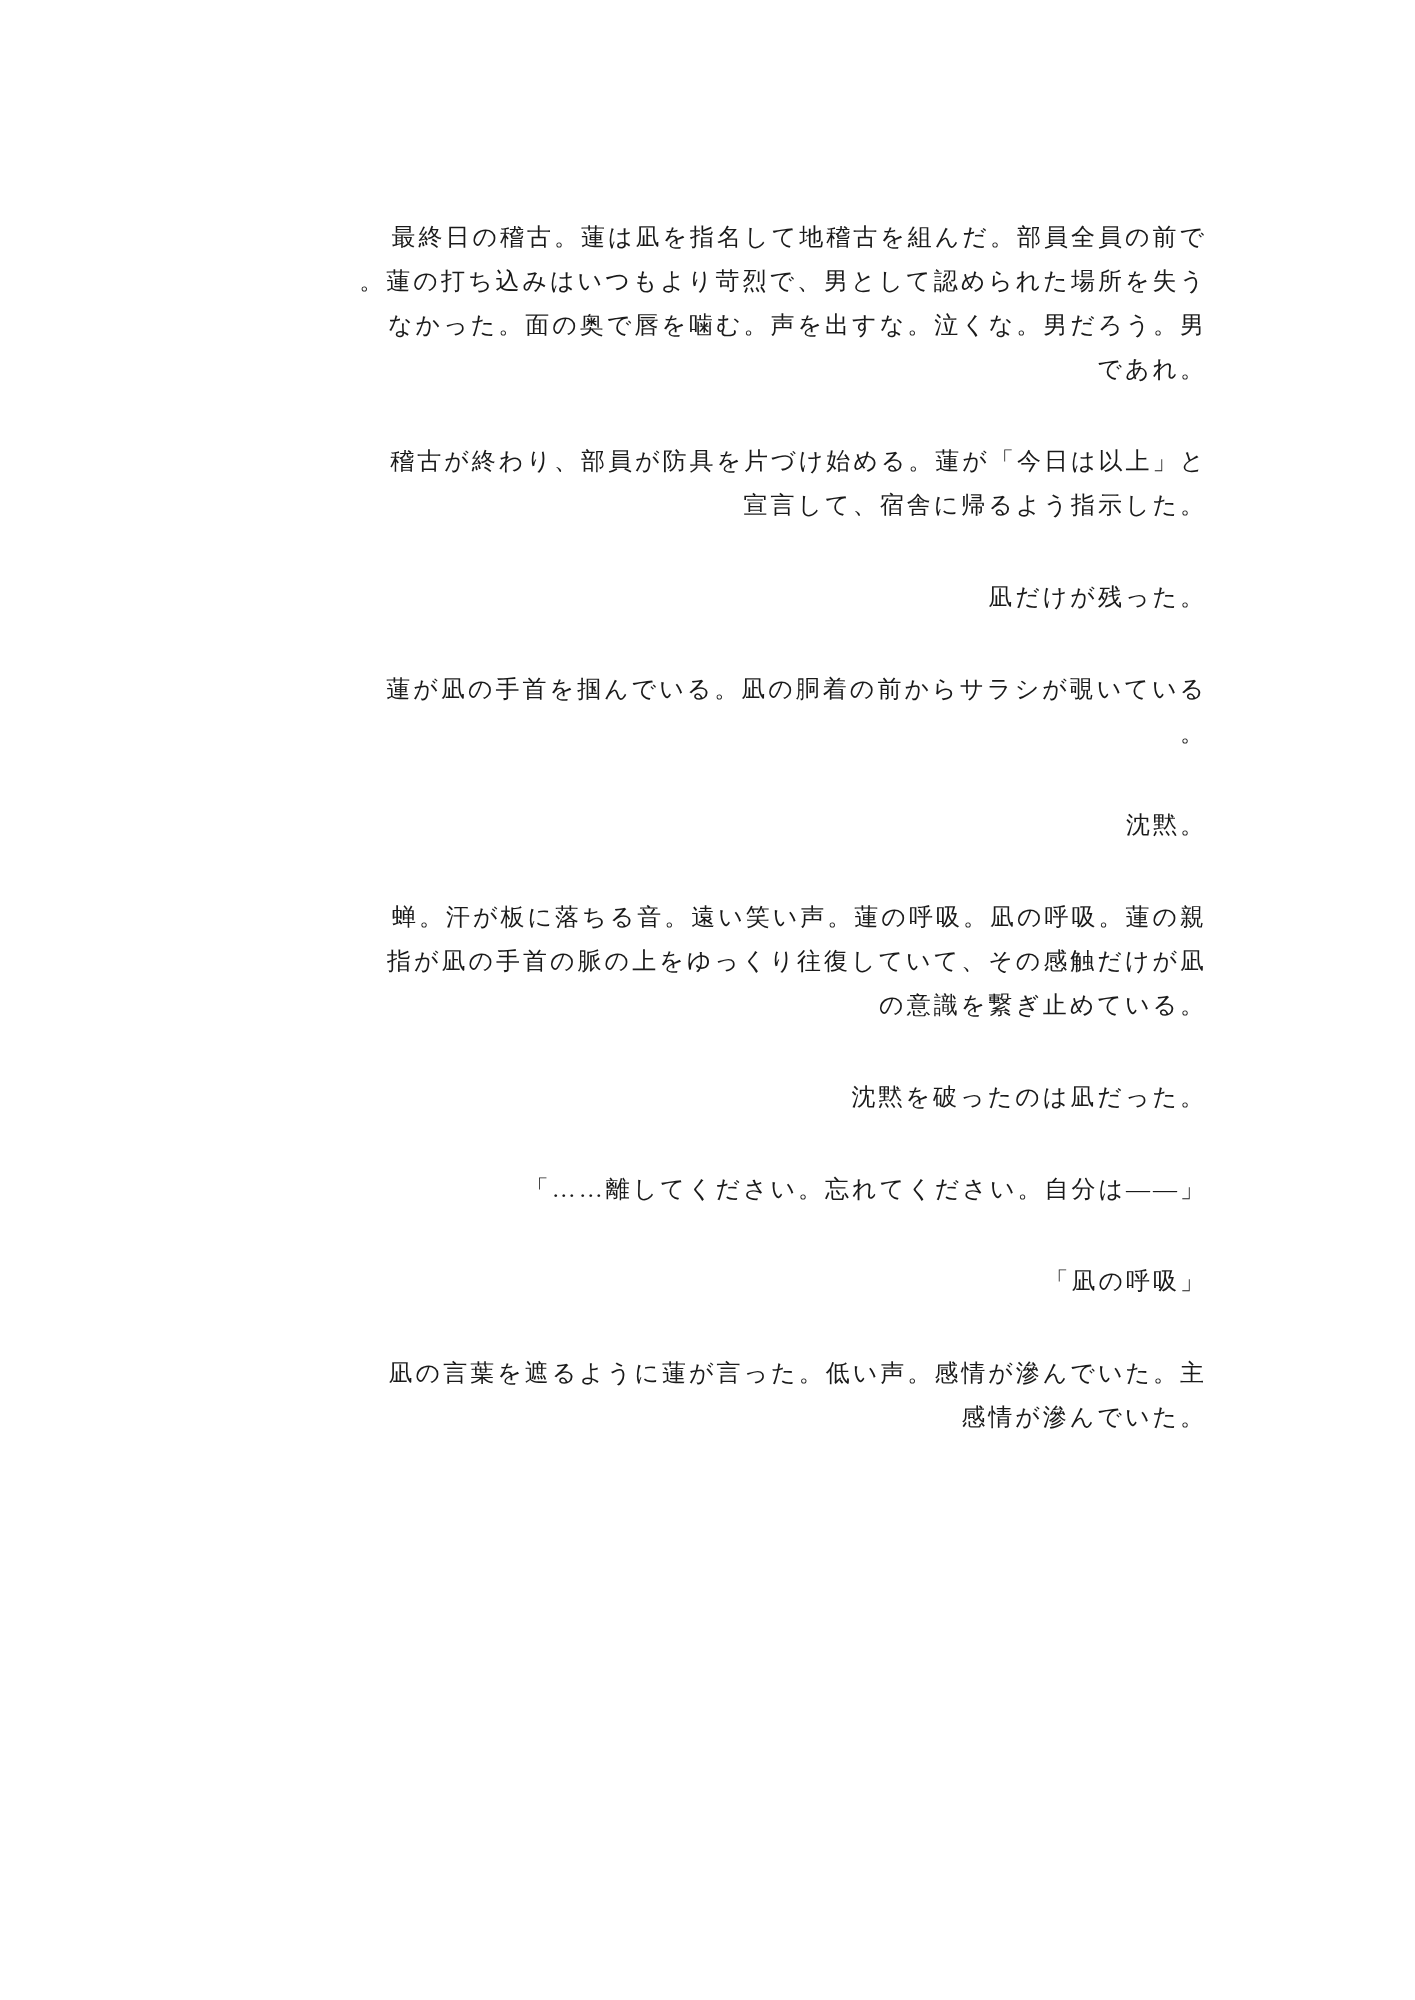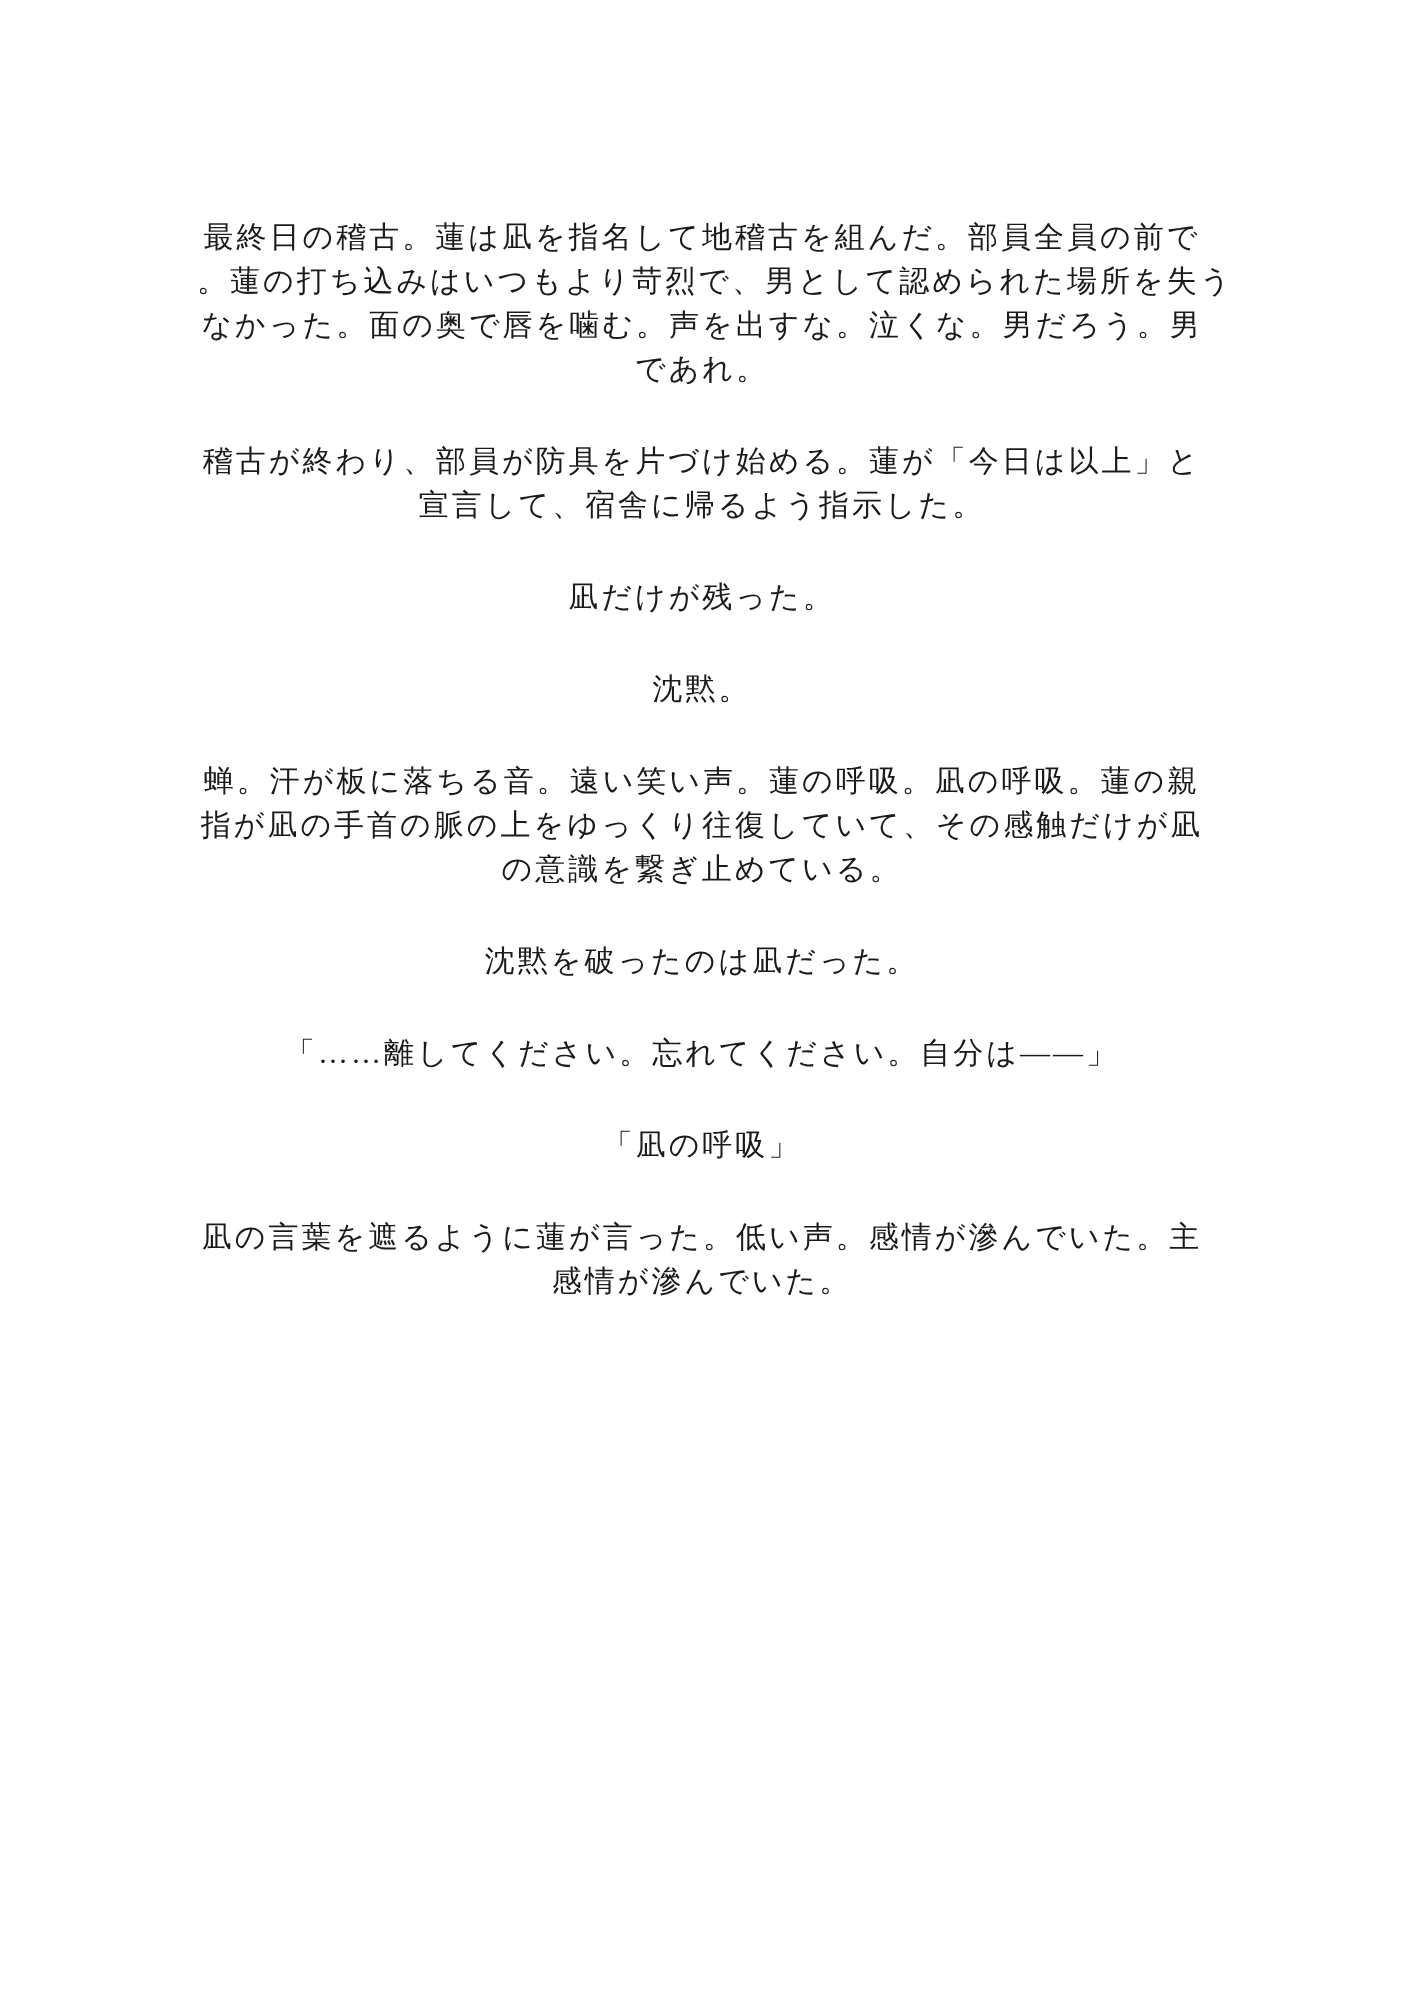--- a/index.html
+++ b/index.html
@@ -13,25 +13,25 @@
     height: 2000px;
     background: #ffffff;
     overflow: hidden;
   }
   .text-block {
     position: absolute;
     left: 197px;
     top: 215px;
     width: 1010px;
     font-family: "Liberation Serif", "DejaVu Serif", serif;
-    font-size: 30px;
+    font-size: 24px;
     line-height: 44px;
     letter-spacing: 3px;
     color: #1a1a1a;
-    text-align: center;
+    text-align: right;
   }
   .para {
     margin: 0 0 48px 0;
     padding: 0;
   }
   .line {
     display: block;
     white-space: nowrap;
   }
 </style>
@@ -47,20 +47,24 @@
         <span class="line">であれ。</span>
       </p>
       <p class="para">
         <span class="line">稽古が終わり、部員が防具を片づけ始める。蓮が「今日は以上」と</span>
         <span class="line">宣言して、宿舎に帰るよう指示した。</span>
       </p>
       <p class="para">
         <span class="line">凪だけが残った。</span>
       </p>
       <p class="para">
+        <span class="line">蓮が凪の手首を掴んでいる。凪の胴着の前からサラシが覗いている</span>
+        <span class="line">。</span>
+      </p>
+      <p class="para">
         <span class="line">沈黙。</span>
       </p>
       <p class="para">
         <span class="line">蝉。汗が板に落ちる音。遠い笑い声。蓮の呼吸。凪の呼吸。蓮の親</span>
         <span class="line">指が凪の手首の脈の上をゆっくり往復していて、その感触だけが凪</span>
         <span class="line">の意識を繋ぎ止めている。</span>
       </p>
       <p class="para">
         <span class="line">沈黙を破ったのは凪だった。</span>
       </p>

